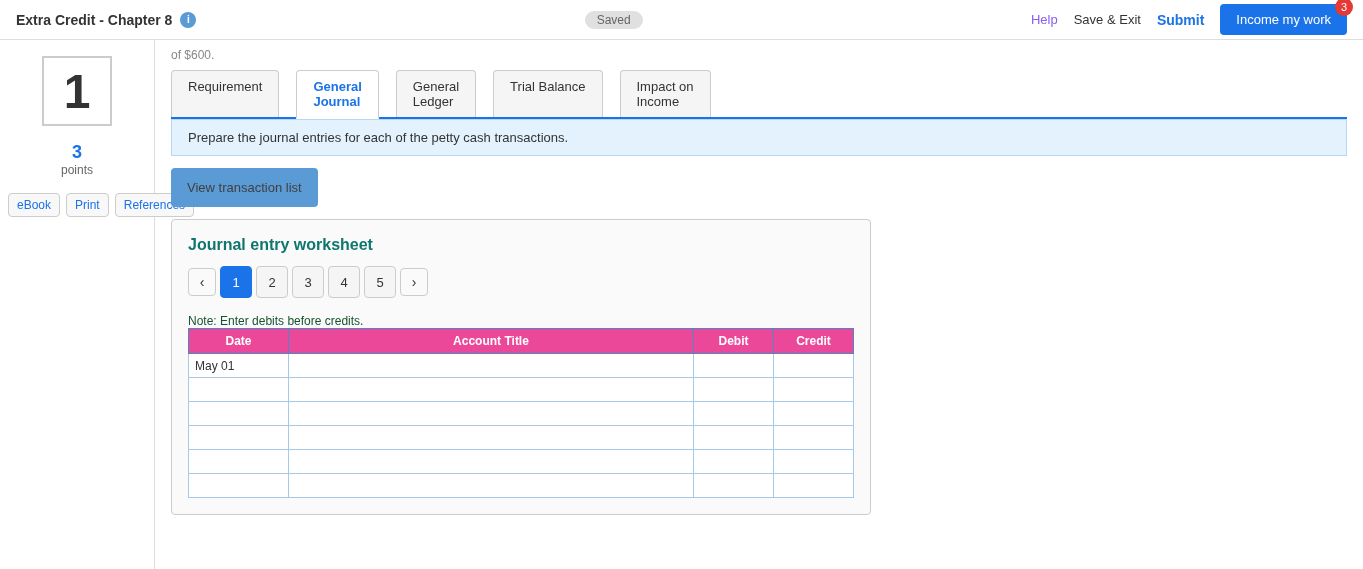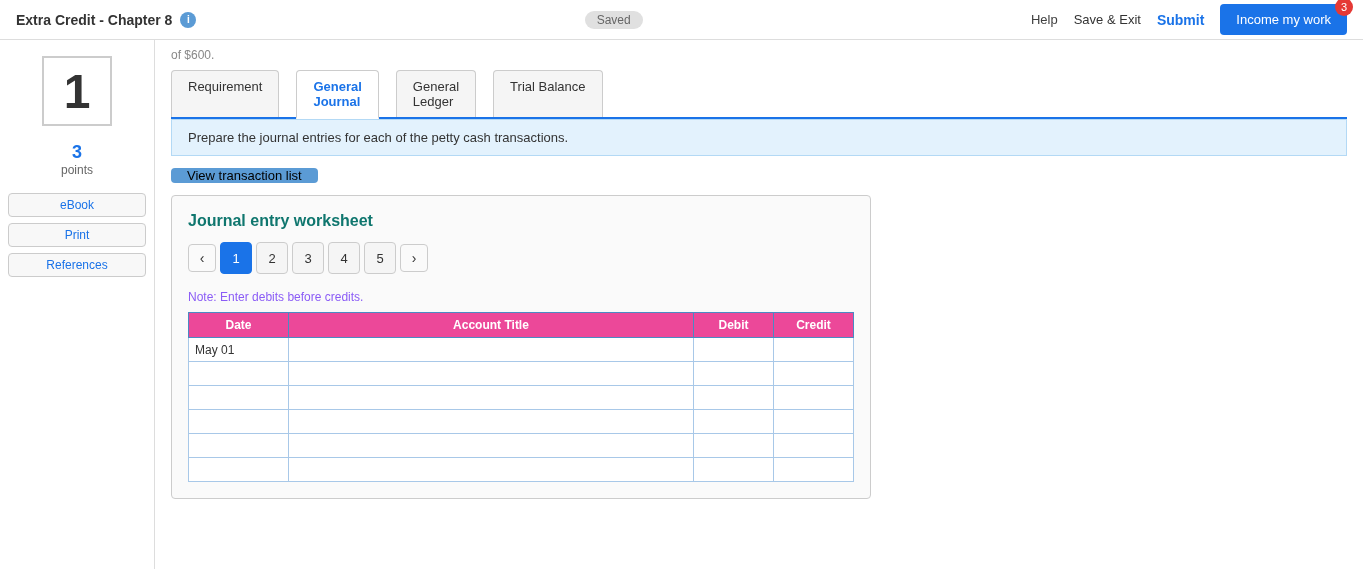--- a/index.html
+++ b/index.html
@@ -44,21 +44,21 @@
       padding: 2px 12px;
       font-size: 12px;
       color: #666;
     }
     .navbar-right {
       display: flex;
       align-items: center;
       gap: 16px;
     }
     .navbar-link {
-      color: #404040;
+      color: #8b5cf6;
       font-size: 13px;
       cursor: pointer;
       text-decoration: none;
     }
     .btn-save-exit {
       background: none;
       border: none;
       font-size: 13px;
       cursor: pointer;
       color: #333;
@@ -131,21 +131,21 @@
       font-size: 18px;
       font-weight: bold;
       color: #1a73e8;
     }
     .points-label {
       font-size: 12px;
       color: #666;
     }
     .sidebar-links {
       display: flex;
-      flex-direction: column;
+      flex-direction: row;
       gap: 6px;
       width: 100%;
     }
     .sidebar-btn {
       border: 1px solid #ccc;
       background: #f8f8f8;
       padding: 4px 8px;
       text-align: center;
       border-radius: 4px;
       font-size: 12px;
@@ -202,23 +202,23 @@
       border: 1px solid #b3d9f5;
       padding: 10px 16px;
       font-size: 13px;
       color: #333;
       margin-bottom: 12px;
     }
 
     
     .btn-view-transaction {
       background: #5b9bd5;
-      color: #000000;
+      color: #404040;
       border: none;
-      padding: 0 16px;
+      padding: 12px 16px;
       border-radius: 4px;
       font-size: 13px;
       cursor: pointer;
       margin-bottom: 12px;
     }
 
     
     .worksheet-container {
       border: 1px solid #ccc;
       border-radius: 4px;
@@ -279,23 +279,22 @@
       padding: 12px;
       margin-bottom: 8px;
       font-size: 13px;
       color: #333;
       min-height: 60px;
       border-radius: 2px;
     }
 
     
     .note-text {
-      color: #8b5cf6;
-      font-size: 12px;
-      margin-bottom: 8px;
+      color: #14532d;
+      font-size: 12px;
     }
 
     
     .journal-table {
       width: 100%;
       border-collapse: collapse;
       font-size: 12px;
     }
     .journal-table th {
       background: #ec4899;
@@ -379,20 +378,23 @@
       </div>
       <div class="tab active">
         <span>General<br>Journal</span>
       </div>
       <div class="tab">
         <span>General<br>Ledger</span>
       </div>
       <div class="tab">
         <span>Trial Balance</span>
       </div>
+      <div class="tab">
+        <span>Impact on<br>Income</span>
+      </div>
     </div>
 
     
     <div class="instruction-banner">
       <span>Prepare the journal entries for each of the petty cash transactions.</span>
     </div>
 
     
     <button class="btn-view-transaction">View transaction list</button>
 

